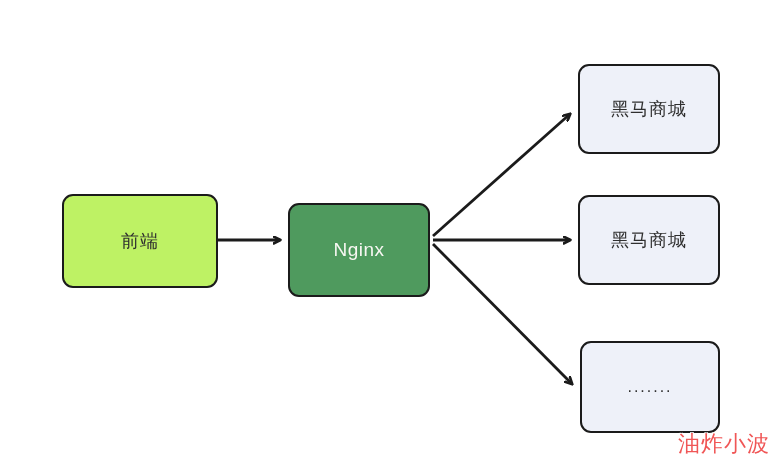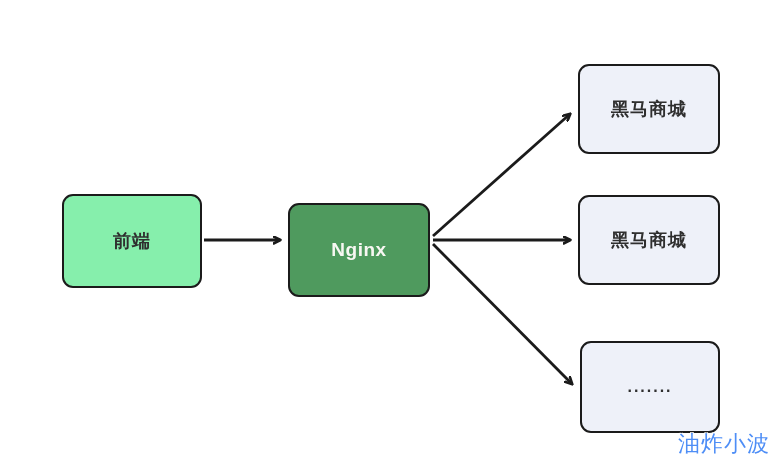--- a/index.html
+++ b/index.html
@@ -27,25 +27,24 @@
     position: absolute;
     border: 2.5px solid #1b1b1b;
     border-radius: 11px;
     display: flex;
     align-items: center;
     justify-content: center;
     box-sizing: border-box;
     font-size: 18px;
     letter-spacing: 1px;
     color: #2f2f2f;
-    font-weight: bold;
   }
   .node-frontend {
-    left: 62px; top: 194px; width: 140px; height: 94px;
-    background: #86efac;
+    left: 62px; top: 194px; width: 156px; height: 94px;
+    background: #bef264;
   }
   .node-nginx {
     left: 288px; top: 194px; width: 142px; height: 94px;
     background: #4f9a5e;
     color: #f7f7f2;
     font-size: 19px;
     letter-spacing: 0.5px;
     margin-top: 9px;
   }
   .node-mall-1 {
@@ -60,21 +59,21 @@
     left: 580px; top: 341px; width: 140px; height: 92px;
     background: #eef1f9;
     font-size: 16px;
     letter-spacing: 2px;
   }
   .watermark {
     position: absolute;
     right: 3px;
     bottom: 2px;
     font-size: 22px;
-    color: #3b82f6;
+    color: #ef4444;
     letter-spacing: 1px;
     text-shadow:
       -1px -1px 0 #ffffff,
        1px -1px 0 #ffffff,
       -1px  1px 0 #ffffff,
        1px  1px 0 #ffffff;
     opacity: 0.9;
   }
 </style>
 </head>

